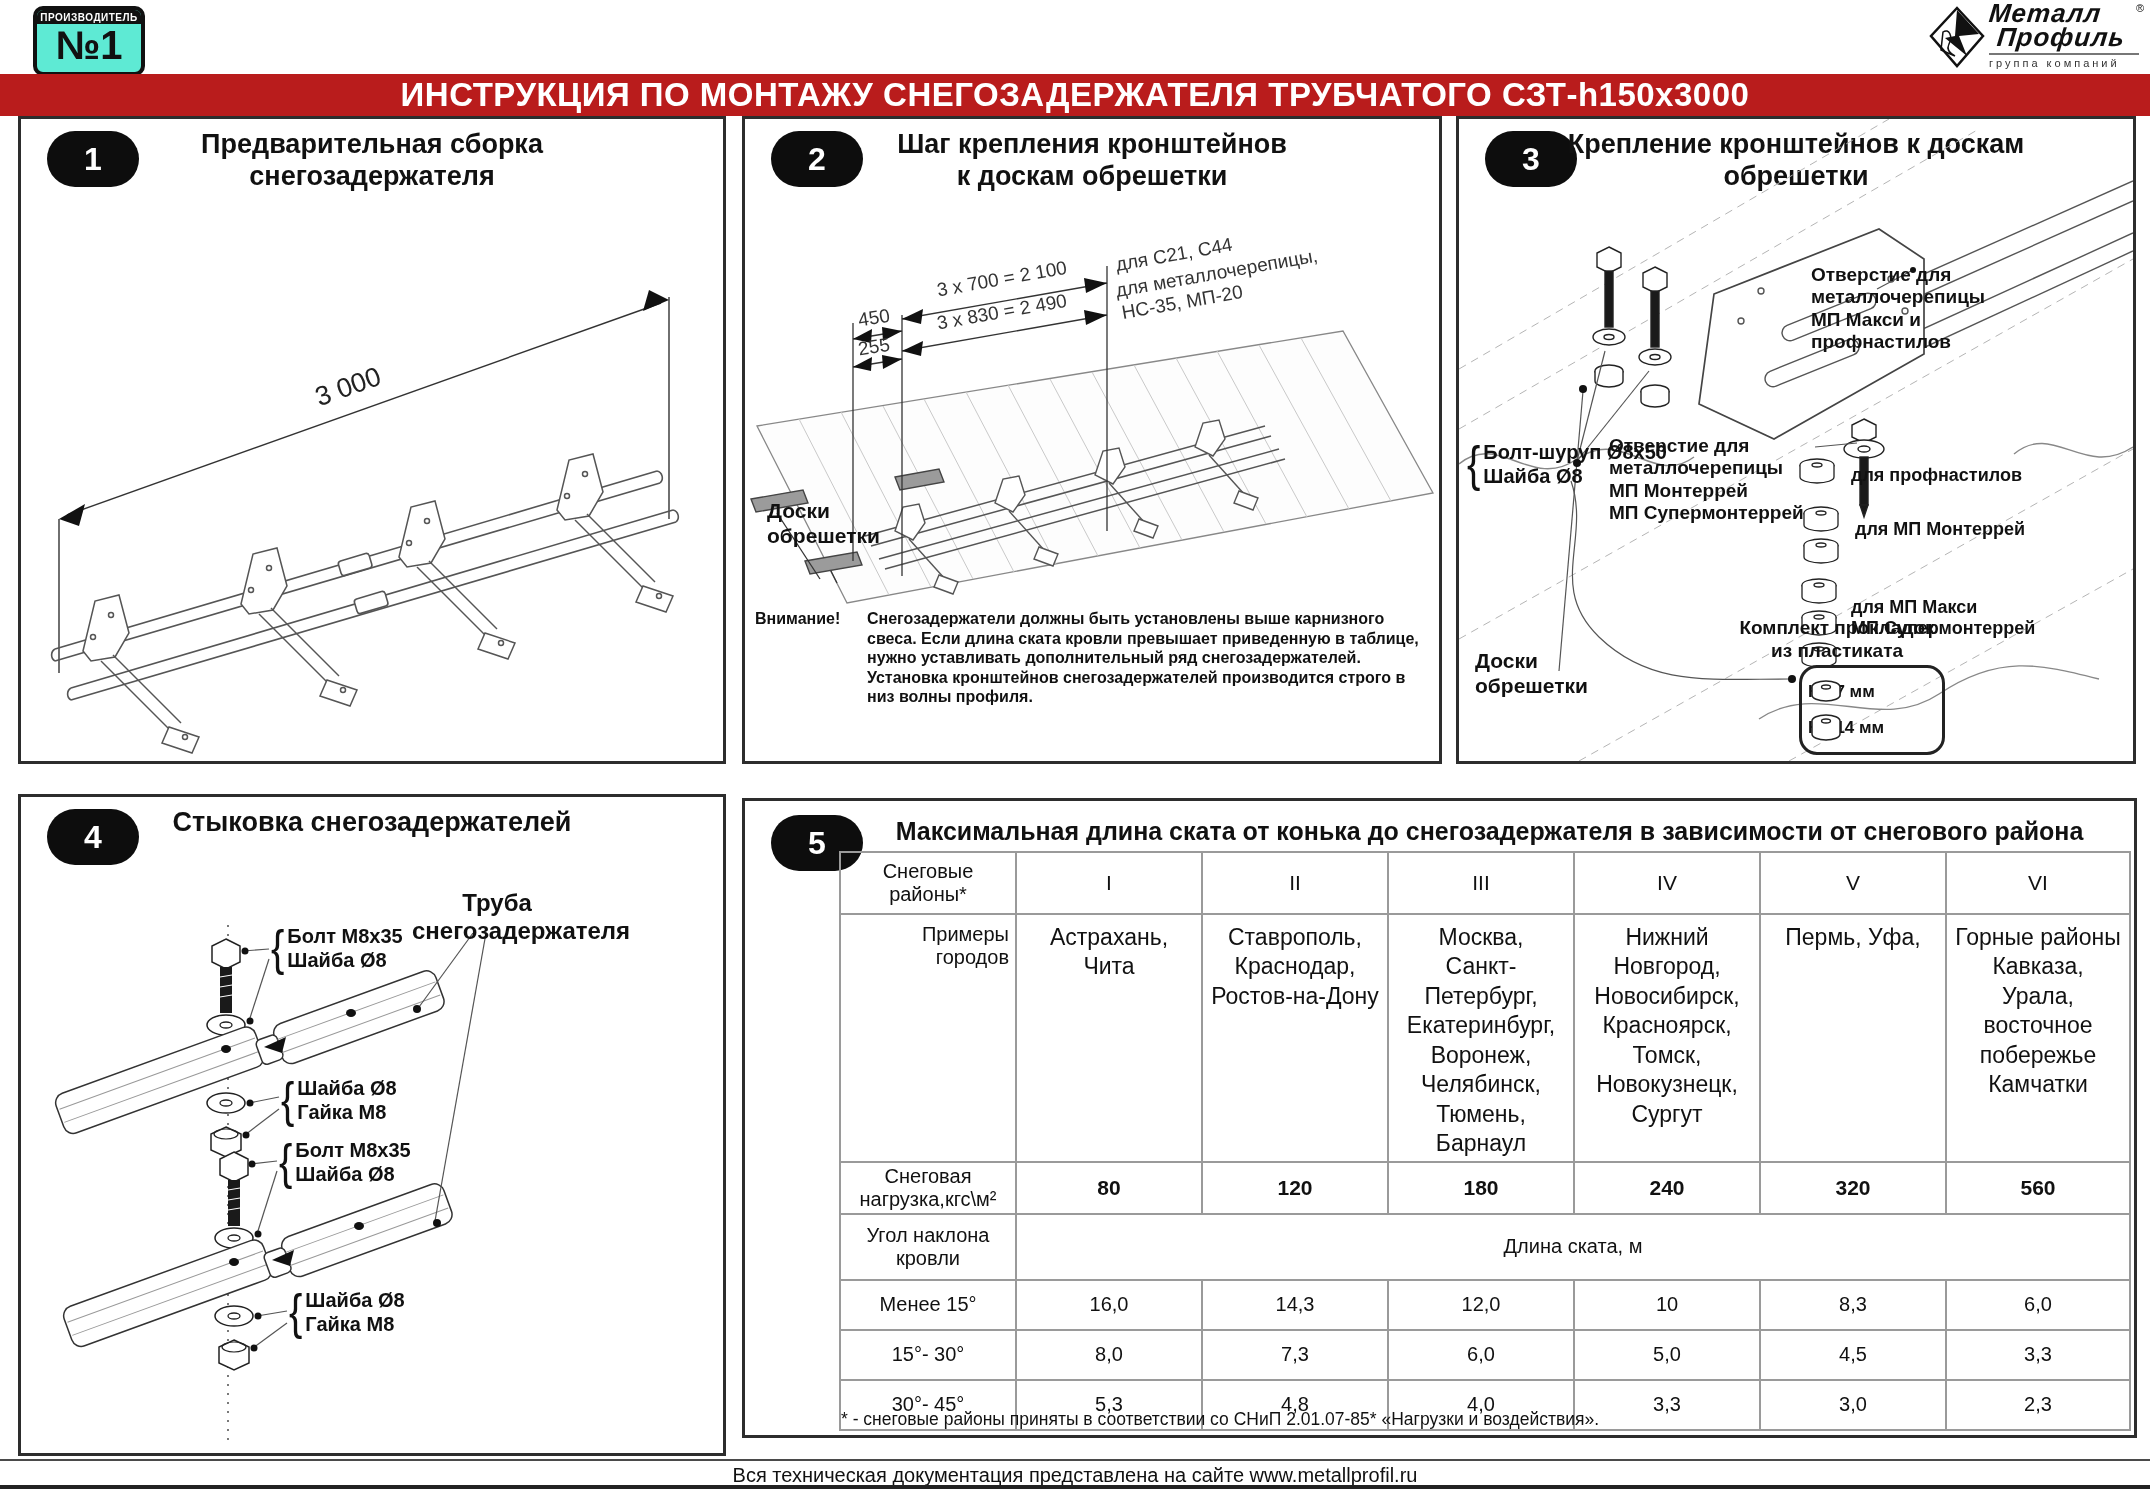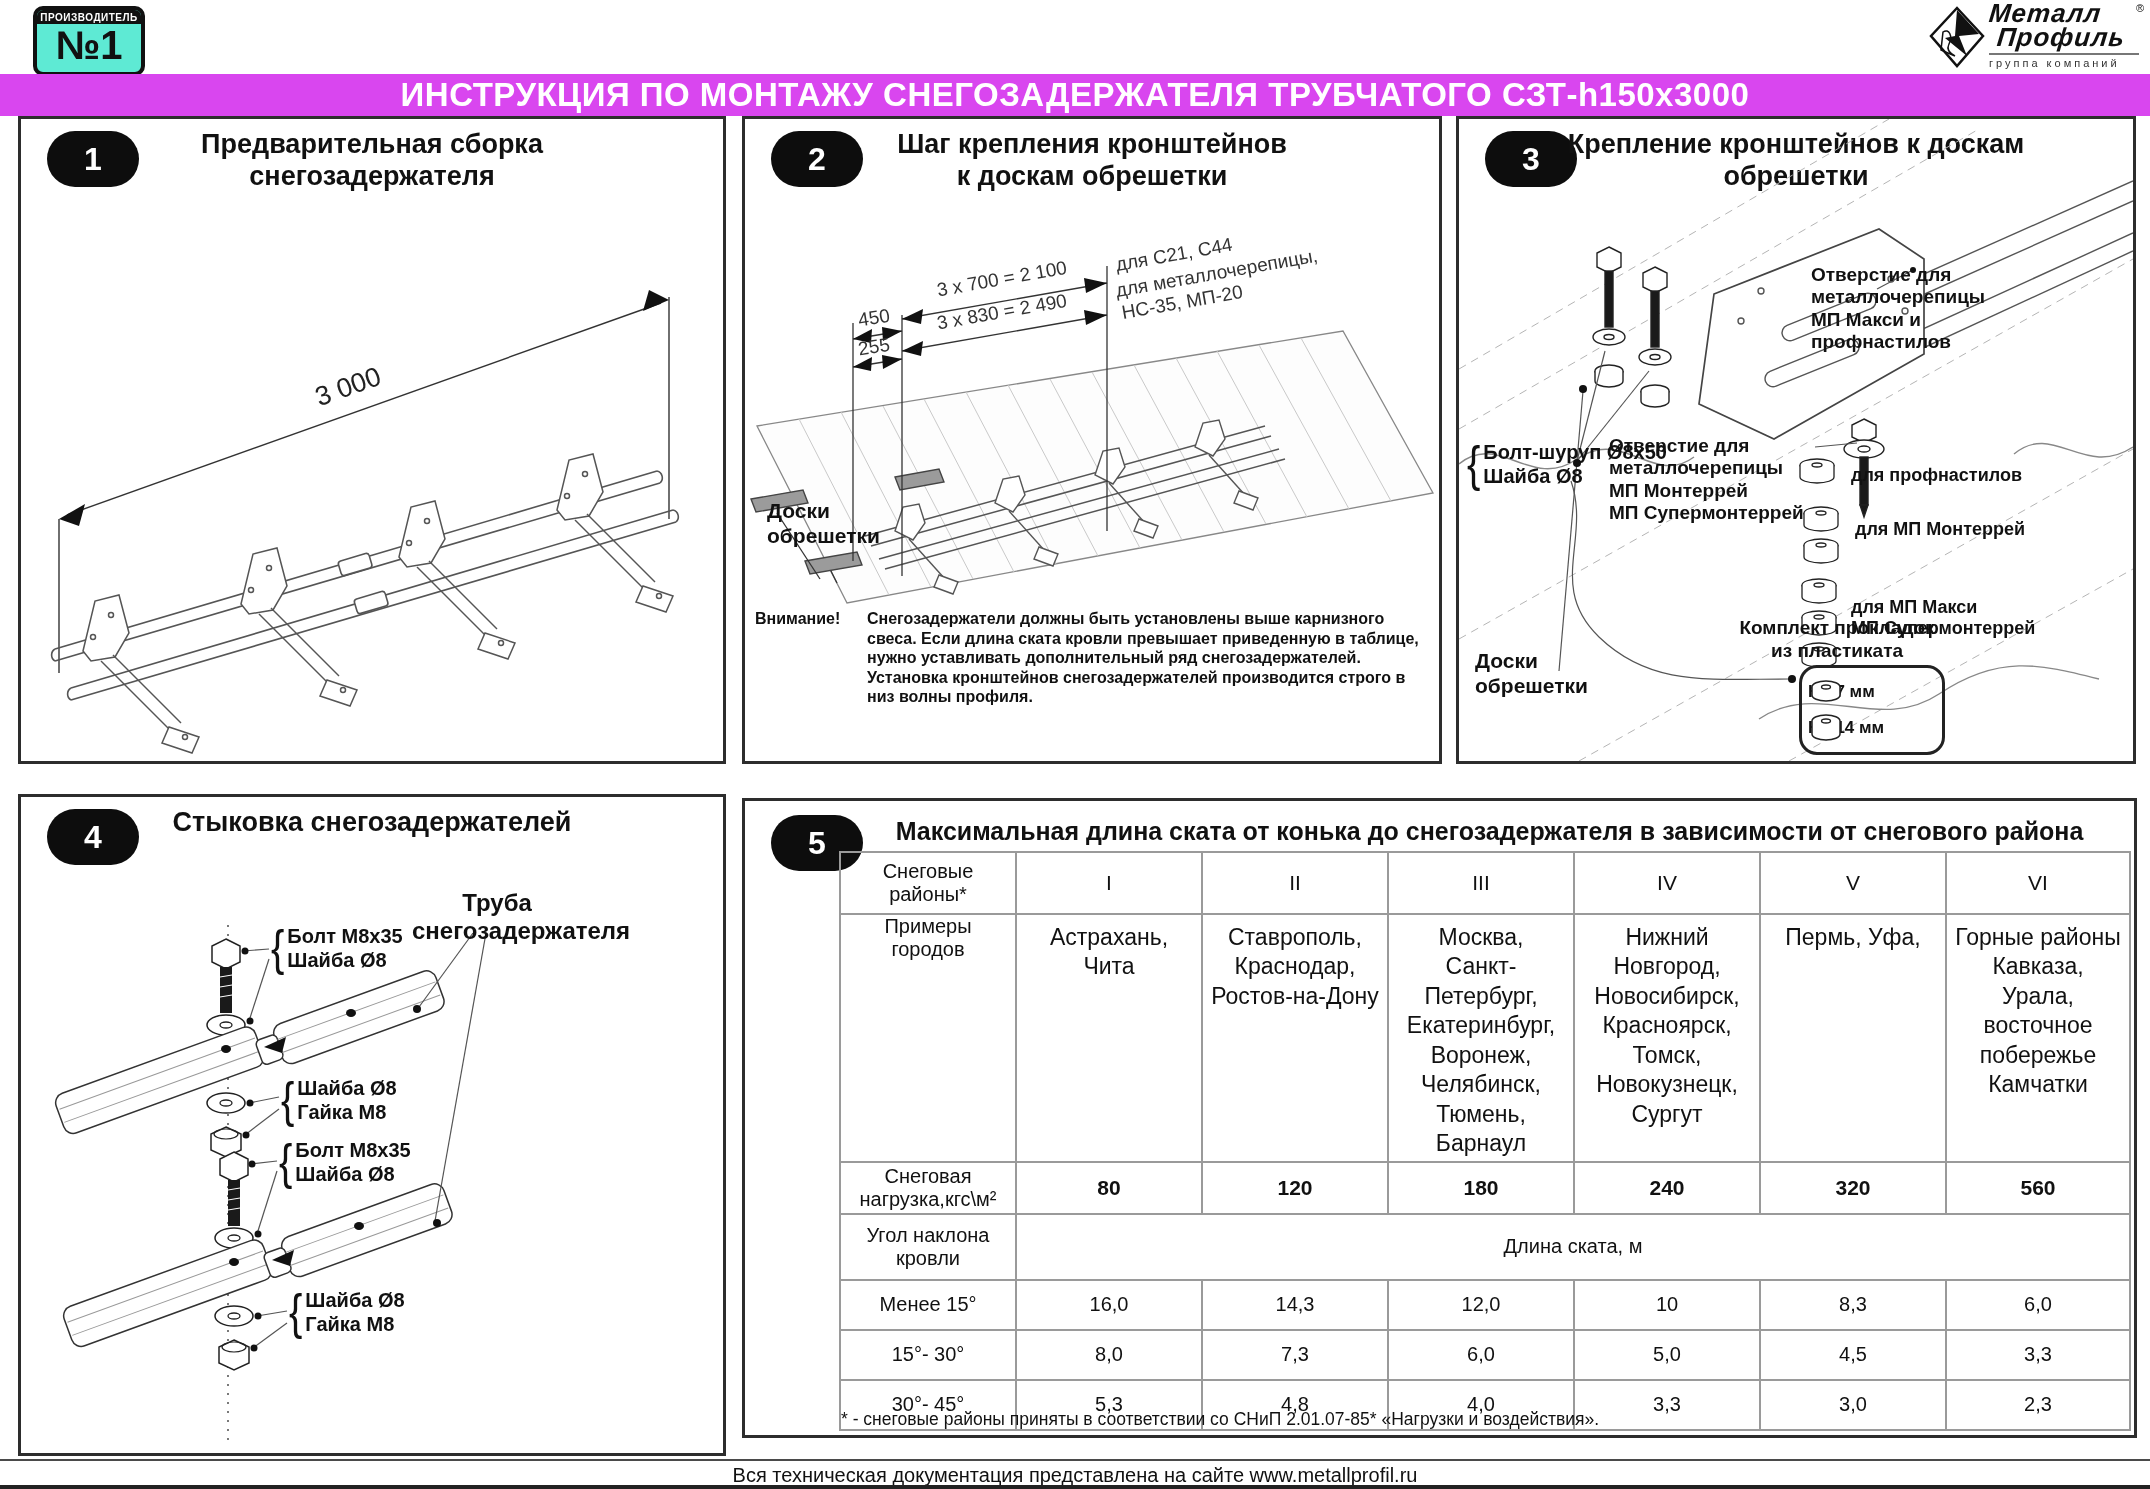--- a/index.html
+++ b/index.html
@@ -4,21 +4,21 @@
 <style>
   html,body{margin:0;padding:0;background:#e8e8e8;}
   .page{position:relative;width:2150px;height:1489px;background:#ffffff;overflow:hidden;
         font-family:"Liberation Sans", sans-serif;color:#111;}
   
   .producer{position:absolute;left:33px;top:6px;width:112px;height:70px;border:4px solid #111;
             border-radius:10px;background:#5eead4;box-sizing:border-box;overflow:hidden;}
   .producer .strip{background:#111;color:#fff;font-size:10px;font-weight:bold;text-align:center;
             letter-spacing:.5px;padding:2px 0 1px 0;}
   .producer .no{font-size:40px;font-weight:bold;text-align:center;line-height:1.05;}
-  .titlebar{position:absolute;left:0;top:74px;width:2150px;height:42px;background:#d946ef;}
+  .titlebar{position:absolute;left:0;top:74px;width:2150px;height:42px;background:#b91c1c;}
   .titlebar .t{color:#fff;font-weight:bold;font-size:33px;text-align:center;line-height:42px;
             letter-spacing:.5px;}
   .logo{position:absolute;right:6px;top:2px;width:215px;height:72px;}
   .logo .mark{position:absolute;left:0;top:4px;}
   .logo .txt{position:absolute;left:60px;top:0px;width:150px;text-align:left;}
   .logo .reg{position:absolute;right:0;top:0;font-size:11px;}
   .logo .l1,.logo .l2{font-style:italic;font-weight:bold;font-size:26px;line-height:.92;
             transform:skewX(-6deg);letter-spacing:1px;}
   .logo .l2{margin-left:8px;}
   .logo .rule{border-top:2px solid #777;margin:3px 0 2px 0;}
@@ -486,21 +486,21 @@
         <td class="rowlab">Снеговые
 районы*</td>
         <td class="region">I</td>
         <td class="region">II</td>
         <td class="region">III</td>
         <td class="region">IV</td>
         <td class="region">V</td>
         <td class="region">VI</td>
       </tr>
       <tr style="height:212px">
-        <td class="rowlab" style="vertical-align:top;padding-top:0;">Примеры
+        <td class="rowlab" style="vertical-align:top;padding-top:8px;text-align:right;">Примеры
 городов</td>
         <td class="city">Астрахань,
 Чита</td>
         <td class="city">Ставрополь,
 Краснодар,
 Ростов-на-Дону</td>
         <td class="city">Москва,
 Санкт-
 Петербург,
 Екатеринбург,

